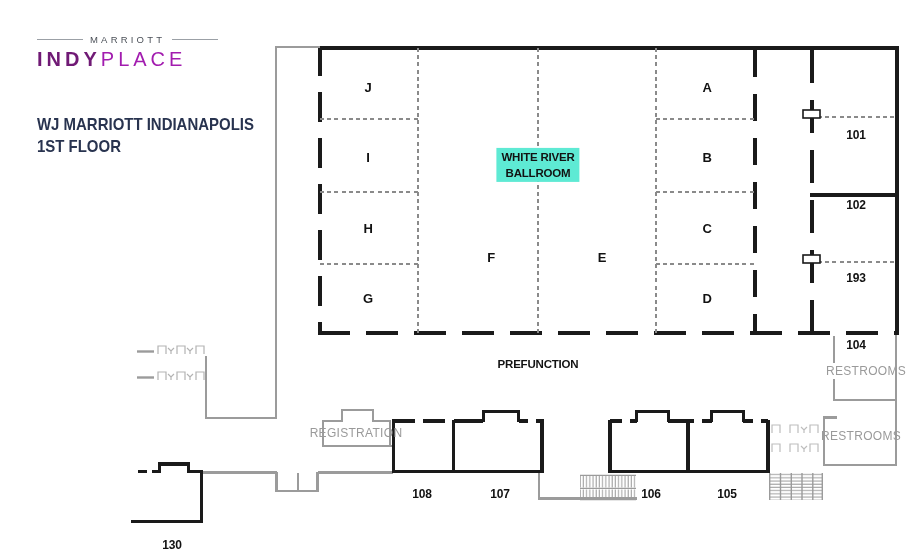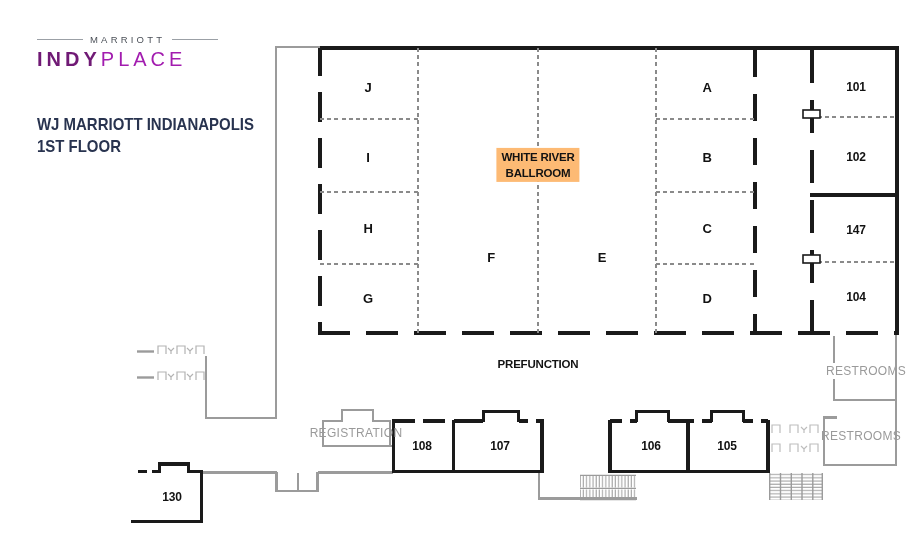--- a/index.html
+++ b/index.html
@@ -20,24 +20,24 @@
     position:absolute;left:37px;top:114px;color:#28334f;font-weight:700;
     font-size:17px;line-height:1.28;letter-spacing:0px;white-space:nowrap;
     transform:scaleX(0.88);transform-origin:left top;
   }
   
   .lbl{
     position:absolute;transform:translate(-50%,-50%);font-weight:700;color:#121212;
     white-space:nowrap;letter-spacing:-0.2px;
   }
   .sec{font-size:13px;}
-  .room{font-size:12px;}
+  .room{font-size:12px;margin-top:48px;}
   .area{font-size:11.5px;}
   .ballroom-name{
-    font-size:11.5px;text-align:center;line-height:1.4;background:#fdba74;
+    font-size:11.5px;text-align:center;line-height:1.4;background:#5eead4;
     padding:1px 5px;
   }
   .graylbl{
     position:absolute;transform:translate(-50%,-50%);font-weight:400;color:#9a9a9a;
     font-size:12px;letter-spacing:0.3px;white-space:nowrap;
   }
 </style>
 </head>
 <body>
 
@@ -190,21 +190,21 @@
   <div class="lbl sec" style="left:368px;top:298px;">G</div>
   <div class="lbl sec" style="left:491px;top:257px;">F</div>
   <div class="lbl sec" style="left:602px;top:257px;">E</div>
   <div class="lbl sec" style="left:707px;top:87px;">A</div>
   <div class="lbl sec" style="left:707px;top:157px;">B</div>
   <div class="lbl sec" style="left:707px;top:228px;">C</div>
   <div class="lbl sec" style="left:707px;top:298px;">D</div>
 
   <div class="lbl room" style="left:856px;top:87px;">101</div>
   <div class="lbl room" style="left:856px;top:157px;">102</div>
-  <div class="lbl room" style="left:856px;top:230px;">147</div>
+  <div class="lbl room" style="left:856px;top:230px;">193</div>
   <div class="lbl room" style="left:856px;top:297px;">104</div>
   <div class="lbl room" style="left:727px;top:446px;">105</div>
   <div class="lbl room" style="left:651px;top:446px;">106</div>
   <div class="lbl room" style="left:500px;top:446px;">107</div>
   <div class="lbl room" style="left:422px;top:446px;">108</div>
   <div class="lbl room" style="left:172px;top:497px;">130</div>
 
   <div class="lbl area" style="left:538px;top:364px;">PREFUNCTION</div>
   <div class="graylbl" style="left:356px;top:433px;">REGISTRATION</div>
   <div class="graylbl" style="left:866px;top:371px;">RESTROOMS</div>

